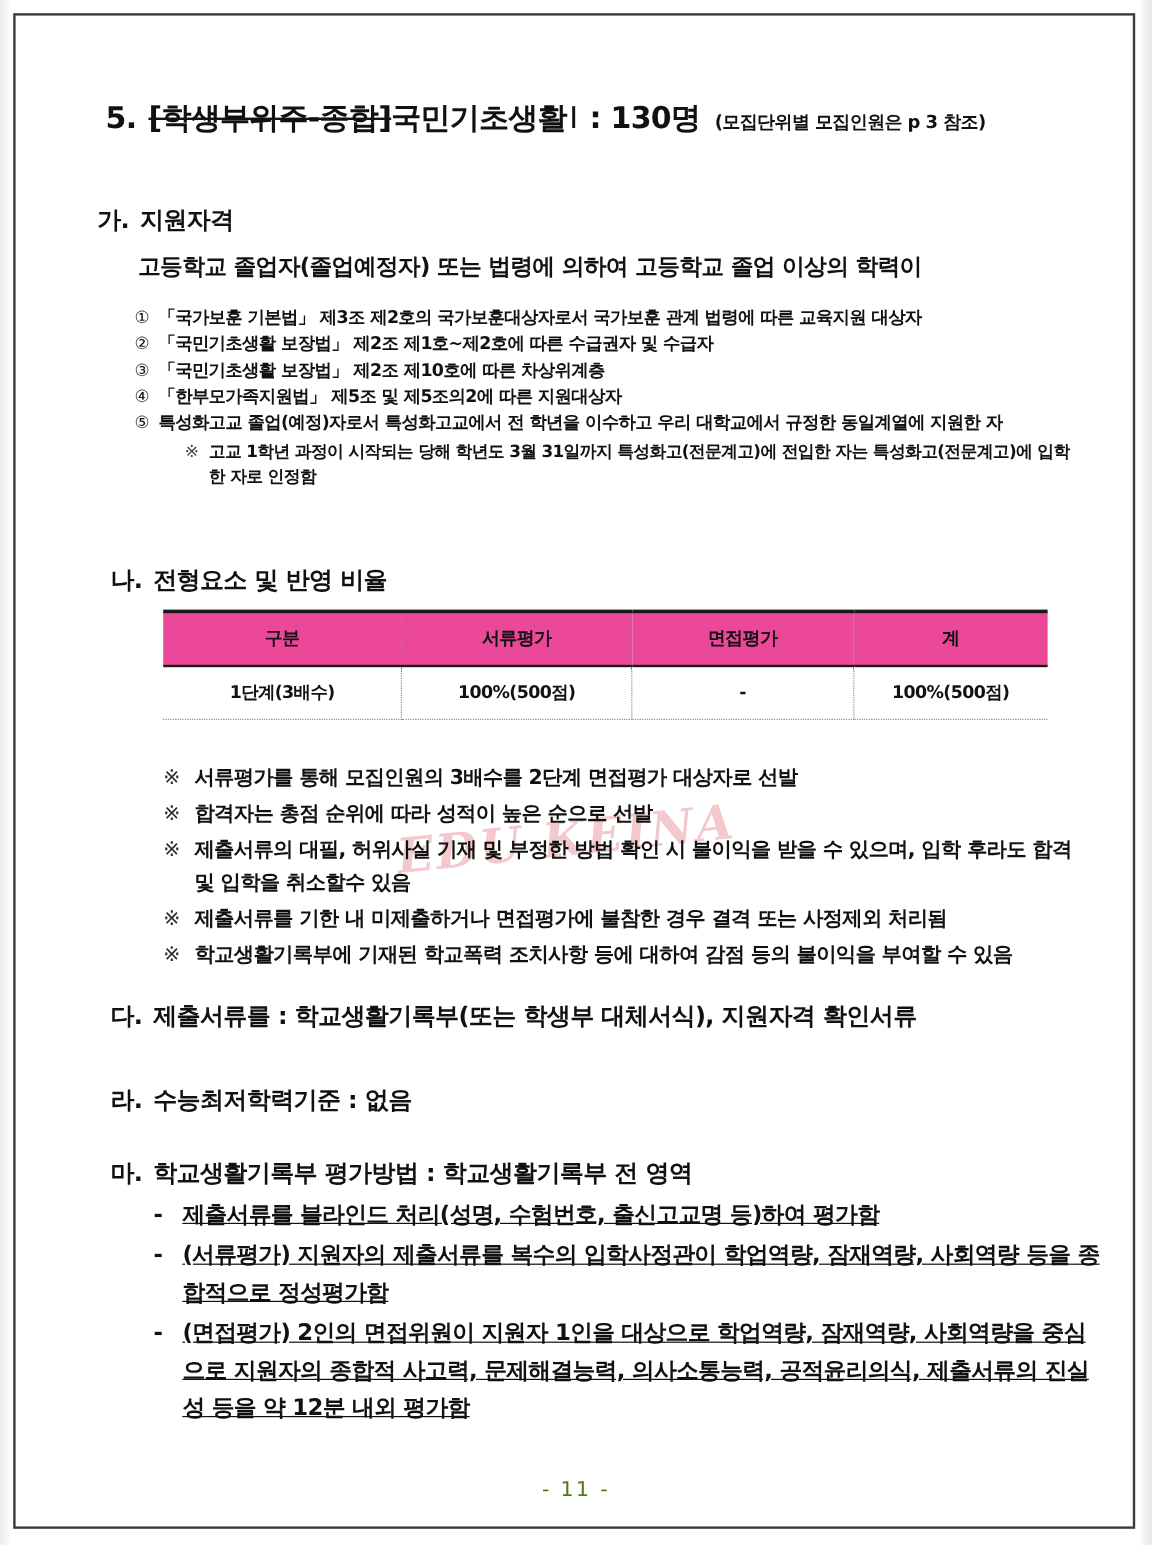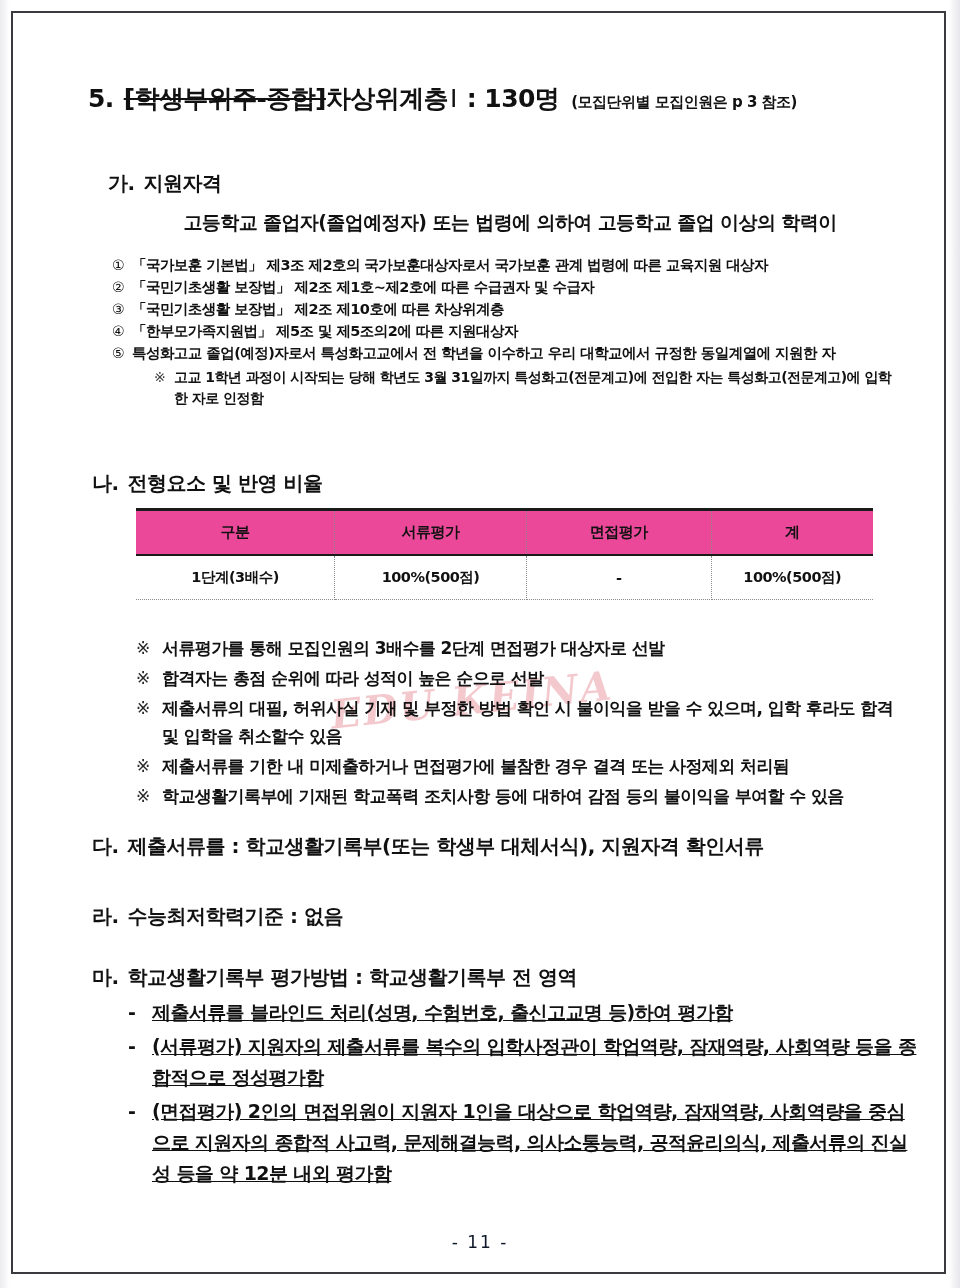--- a/index.html
+++ b/index.html
@@ -249,46 +249,46 @@
 
   
   .footer {
     position: absolute;
     left: 0;
     top: 1232px;
     width: 960px;
     text-align: center;
     font-size: 17px;
     font-weight: 400;
-    color: #0f172a;
+    color: #4d7c0f;
     letter-spacing: 2px;
   }
 </style>
 </head>
 <body>
 
 <div class="page">
 
   <div class="page-edge-left"></div>
   <div class="page-edge-right"></div>
   <div class="page-border"></div>
 
   <div class="watermark">EDU KEINA</div>
 
   <div class="content layer">
 
     <div class="main-title">
-      <span class="num">5.</span><span class="strike">[학생부위주-종합]</span><span>차상위계층</span><span class="bar">Ⅰ</span>&nbsp;<span>:</span>&nbsp;<span class="count">130명</span><span class="paren">(모집단위별 모집인원은 p 3 참조)</span>
-    </div>
-
-    <div class="sec-head" style="left:108px; top:170px;">
+      <span class="num">5.</span><span class="strike">[학생부위주-종합]</span><span>국민기초생활</span><span class="bar">Ⅰ</span>&nbsp;<span>:</span>&nbsp;<span class="count">130명</span><span class="paren">(모집단위별 모집인원은 p 3 참조)</span>
+    </div>
+
+    <div class="sec-head" style="left:81px; top:170px;">
       <span class="label">가.</span><span>지원자격</span>
     </div>
 
-    <div class="body-text" style="left:115px; top:207px; width:790px;text-align:center;">
+    <div class="body-text" style="left:115px; top:207px; width:790px;">
       <div>고등학교 졸업자(졸업예정자) 또는 법령에 의하여 고등학교 졸업 이상의 학력이</div>
     </div>
 
     <div class="num-list">
       <div class="num-item">
         <span class="marker">①</span>
         <span class="txt">「국가보훈 기본법」 제3조 제2호의 국가보훈대상자로서 국가보훈 관계 법령에 따른 교육지원 대상자</span>
       </div>
       <div class="num-item">
         <span class="marker">②</span>

